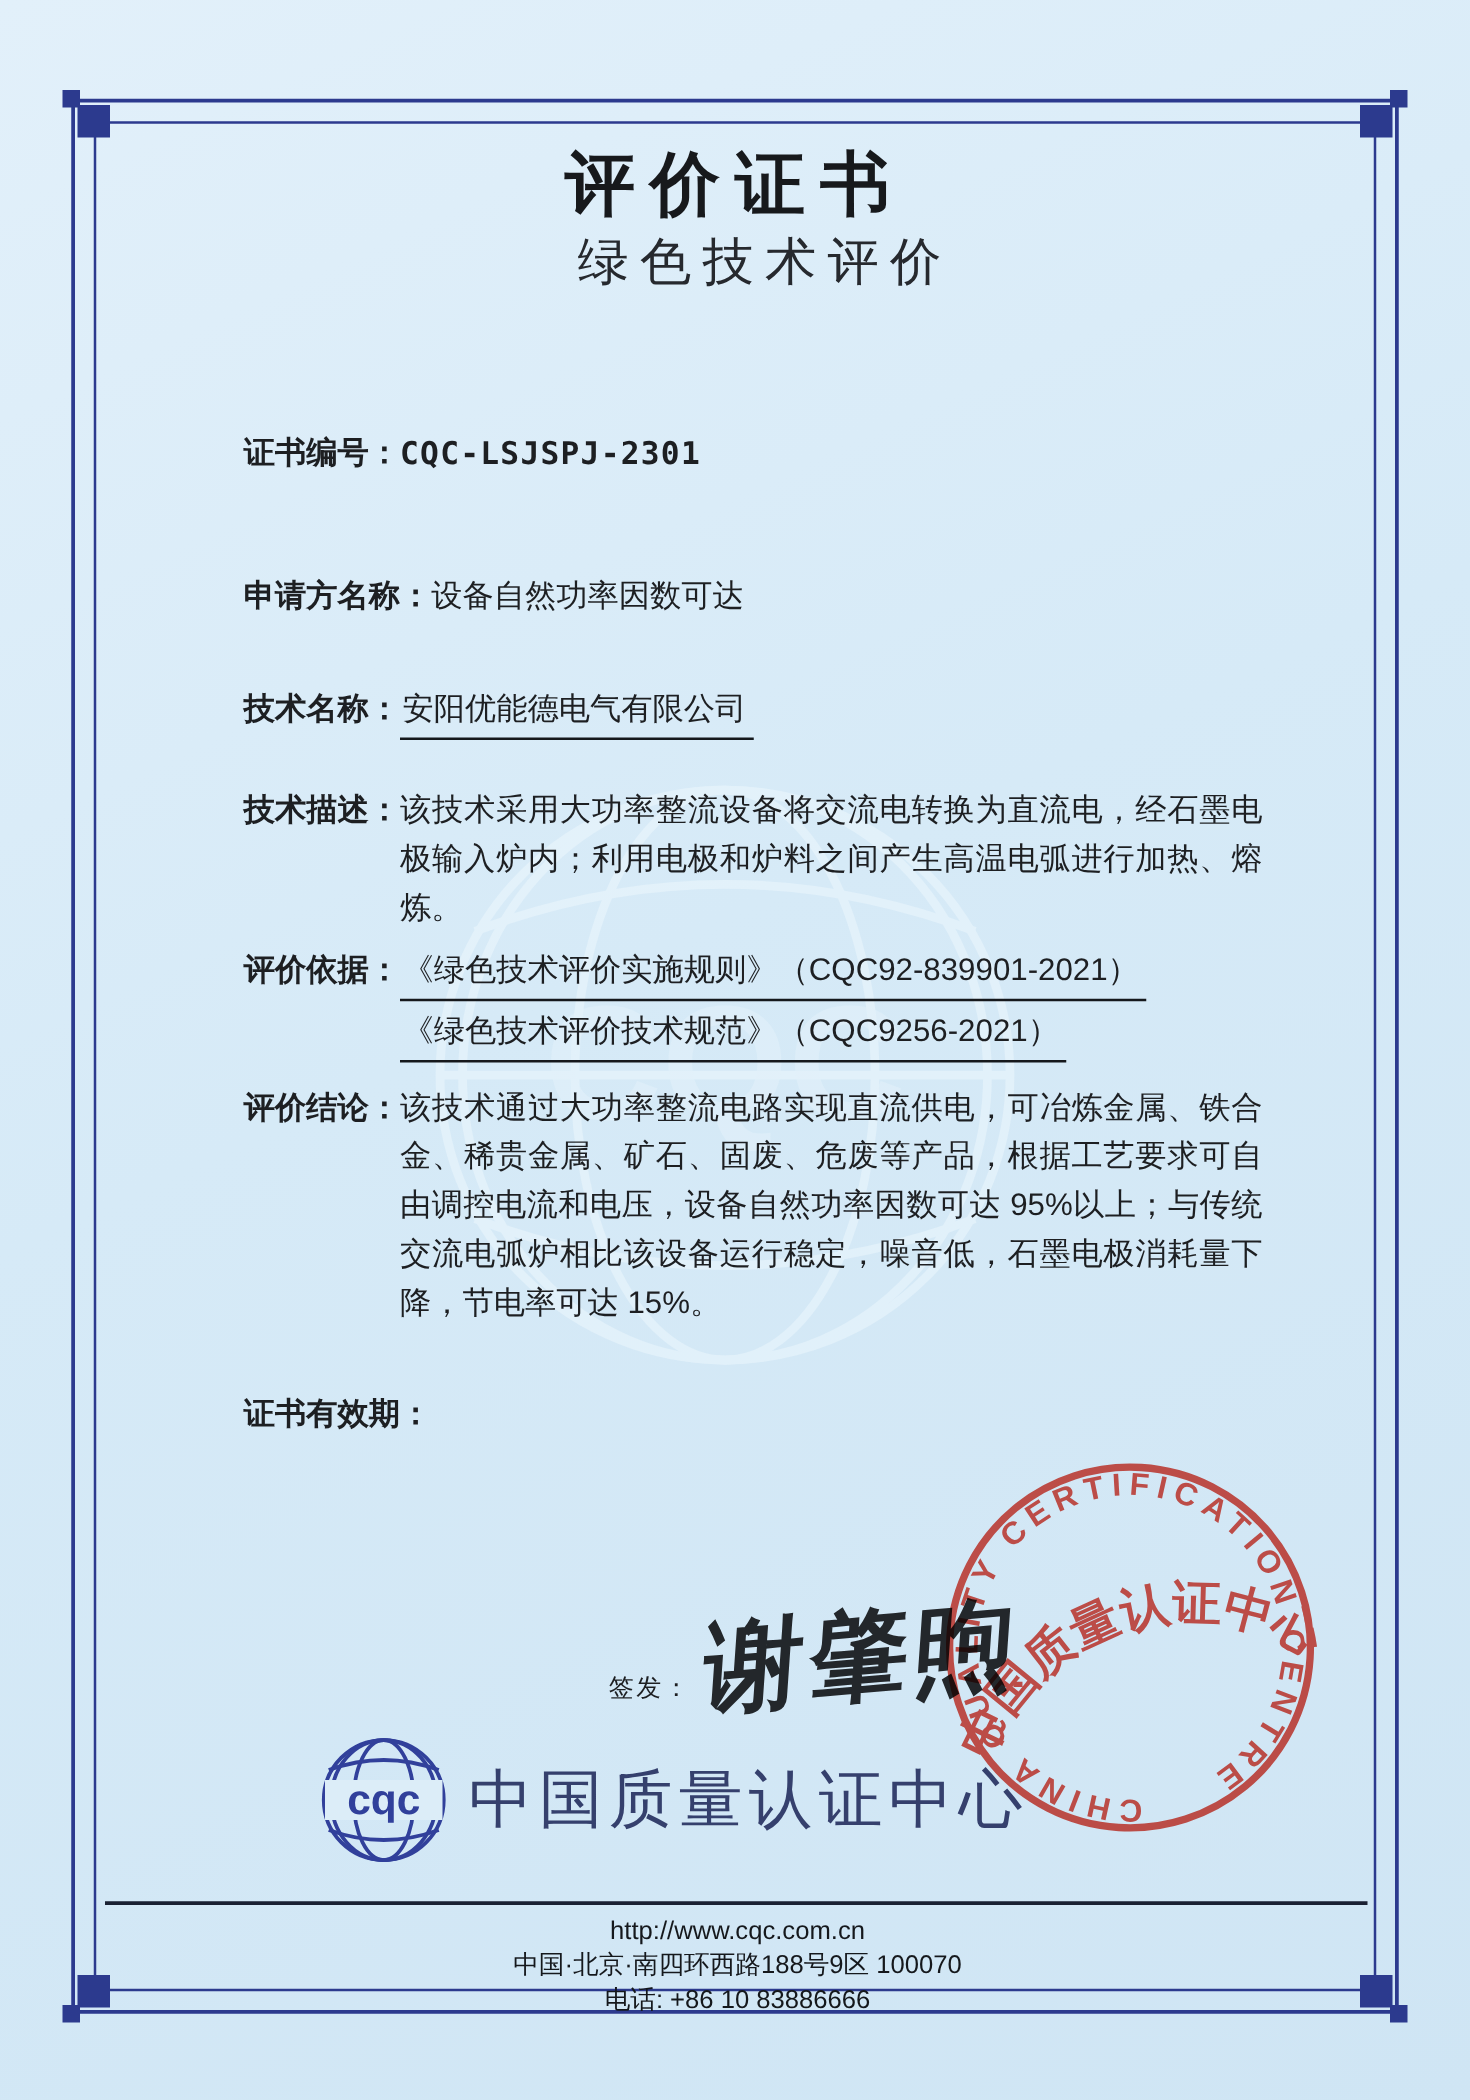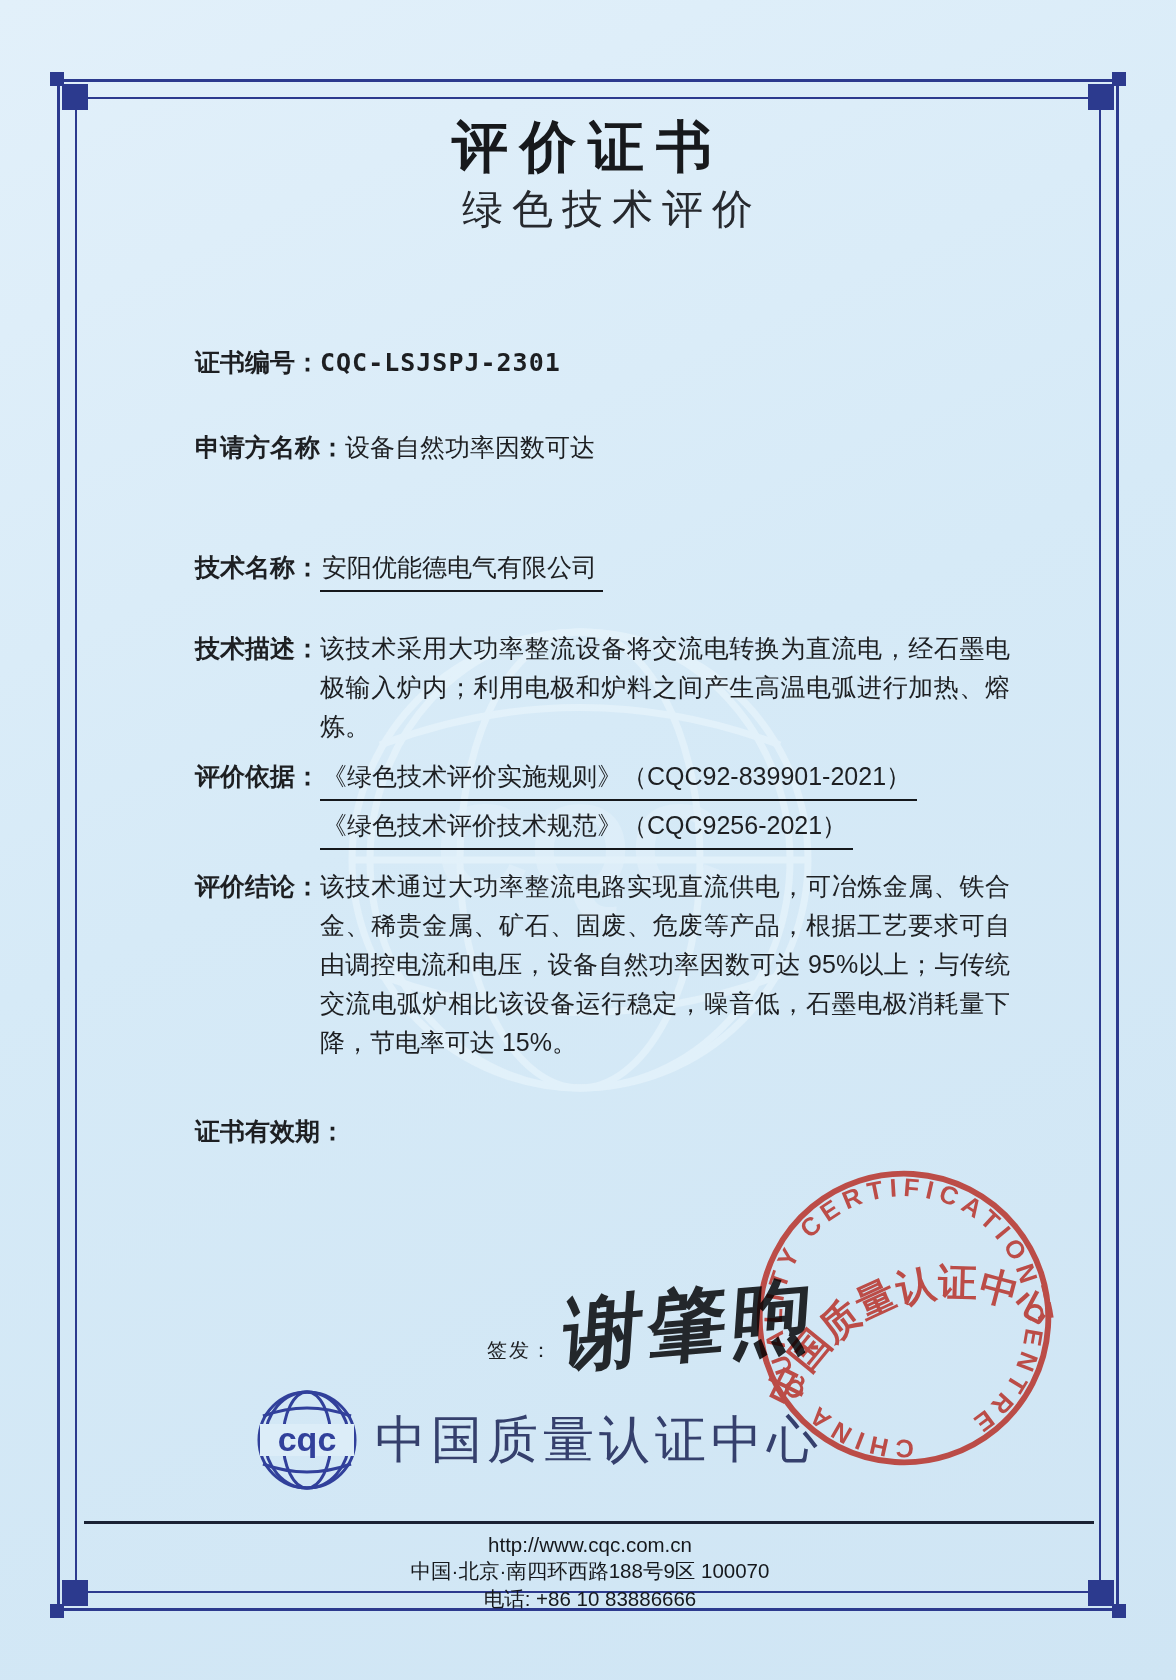--- a/index.html
+++ b/index.html
@@ -89,21 +89,21 @@
   </svg>
 
   <div class="title">评价证书</div>
   <div class="subtitle">绿色技术评价</div>
 
   <div class="f-row" style="top:343px">
     <span class="lbl">证书编号：</span>
     <span class="val val-short val-code">CQC-LSJSPJ-2301</span>
   </div>
 
-  <div class="f-row" style="top:428px">
+  <div class="f-row" style="top:458px">
     <span class="lbl">申请方名称：</span>
     <span class="val val-short">设备自然功率因数可达</span>
   </div>
 
   <div class="f-row" style="top:548px">
     <span class="lbl">技术名称：</span>
     <span class="val val-short uline">安阳优能德电气有限公司</span>
   </div>
 
   <div class="f-row" style="top:629px">

